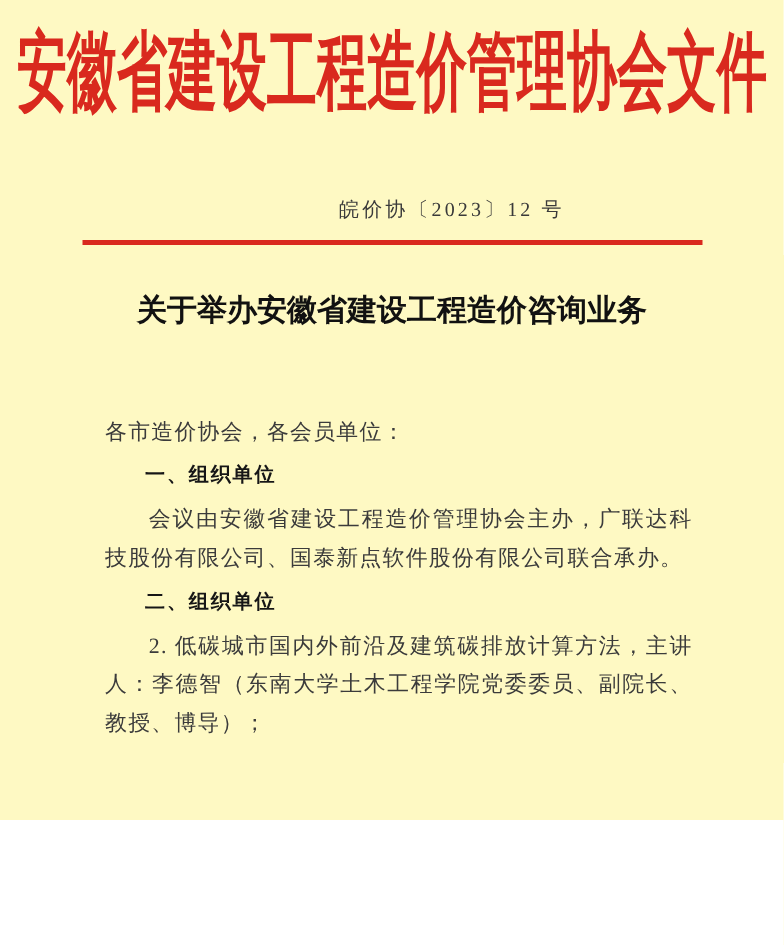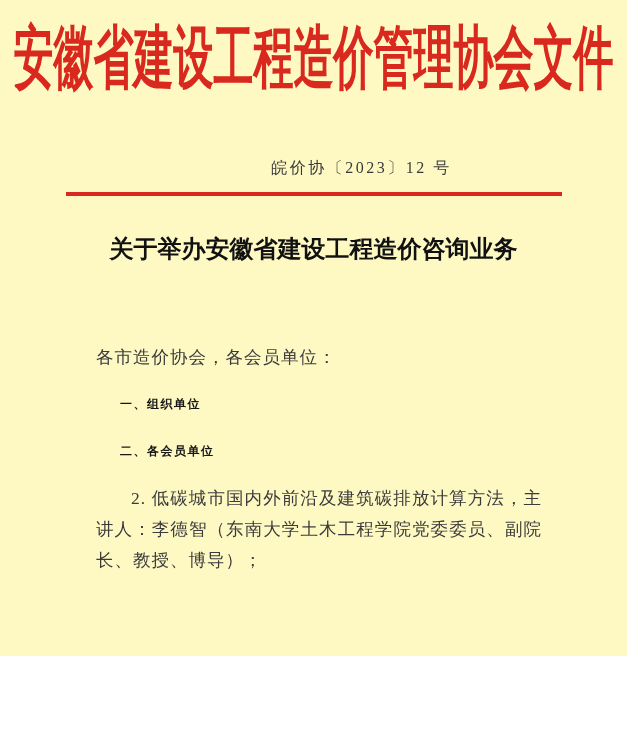--- a/index.html
+++ b/index.html
@@ -69,53 +69,54 @@
     left: 80px;
     width: 478px;
     color: #3b3b3b;
     font-size: 17.5px;
     line-height: 31px;
     letter-spacing: 1px;
     text-align: justify;
     font-family: "Liberation Serif", "DejaVu Serif", serif;
   }
   .body-text p {
-    margin: 16px;
+    margin: 4px;
     padding: 0;
   }
   .salutation {
     text-indent: 0;
   }
   .para {
     text-indent: 2em;
   }
   .section-heading {
     text-indent: 2em;
     font-weight: bold;
     color: #161616;
     font-family: "Liberation Sans", "DejaVu Sans", sans-serif;
     letter-spacing: 1.5px;
-    font-size: 12px;
+    font-size: 16px;
   }
 </style>
 </head>
 <body>
 
 <div class="page">
 
   <div class="agency-header">安徽省建设工程造价管理协会文件</div>
 
   <div class="doc-number">皖价协〔2023〕12 号</div>
 
   <div class="red-divider"></div>
 
   <div class="doc-title">
     <div>关于举办安徽省建设工程造价咨询业务</div>
   </div>
 
   <div class="body-text">
     <p class="salutation">各市造价协会，各会员单位：</p>
     <p class="section-heading">一、组织单位</p>
-    <p class="section-heading">二、各会员单位</p>
+    <p class="para">会议由安徽省建设工程造价管理协会主办，广联达科技股份有限公司、国泰新点软件股份有限公司联合承办。</p>
+    <p class="section-heading">二、组织单位</p>
     <p class="para">2. 低碳城市国内外前沿及建筑碳排放计算方法，主讲人：李德智（东南大学土木工程学院党委委员、副院长、教授、博导）；</p>
   </div>
 
 </div>
 
 </body></html>

